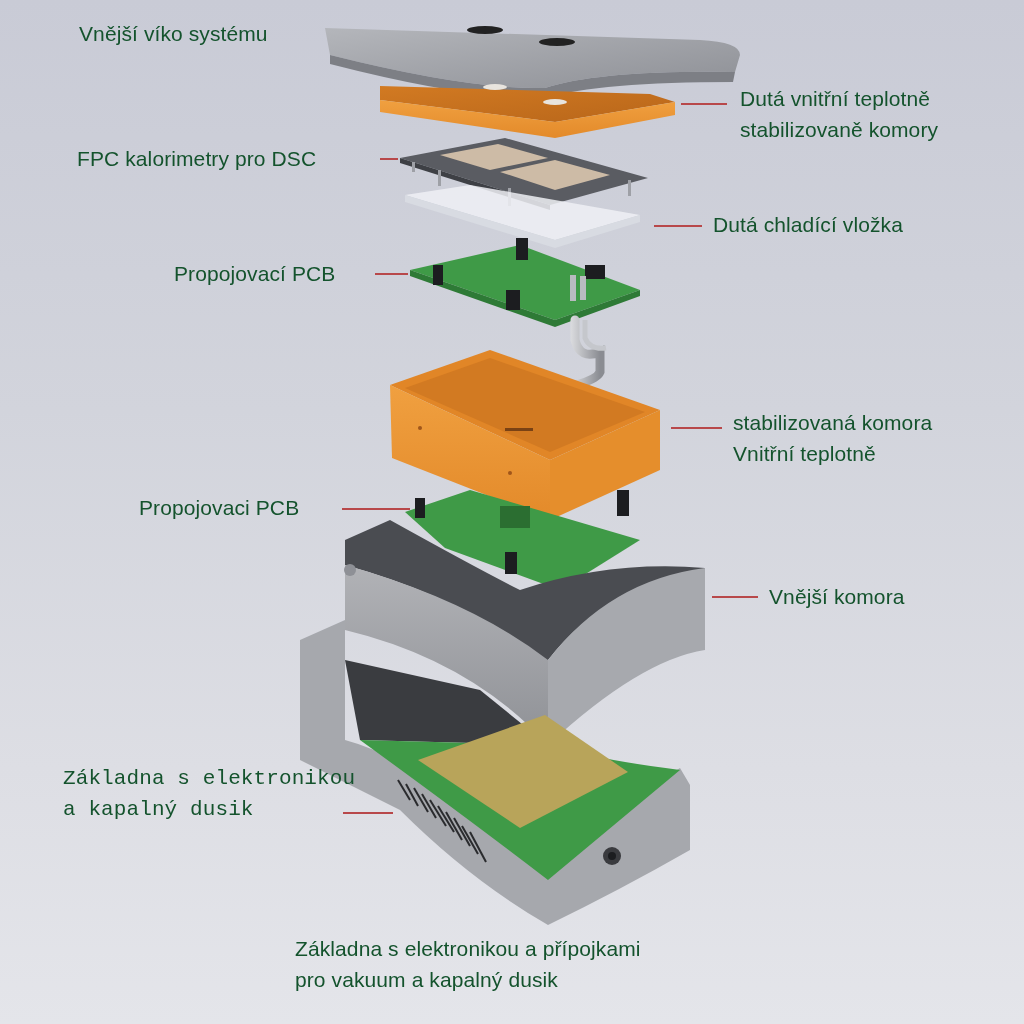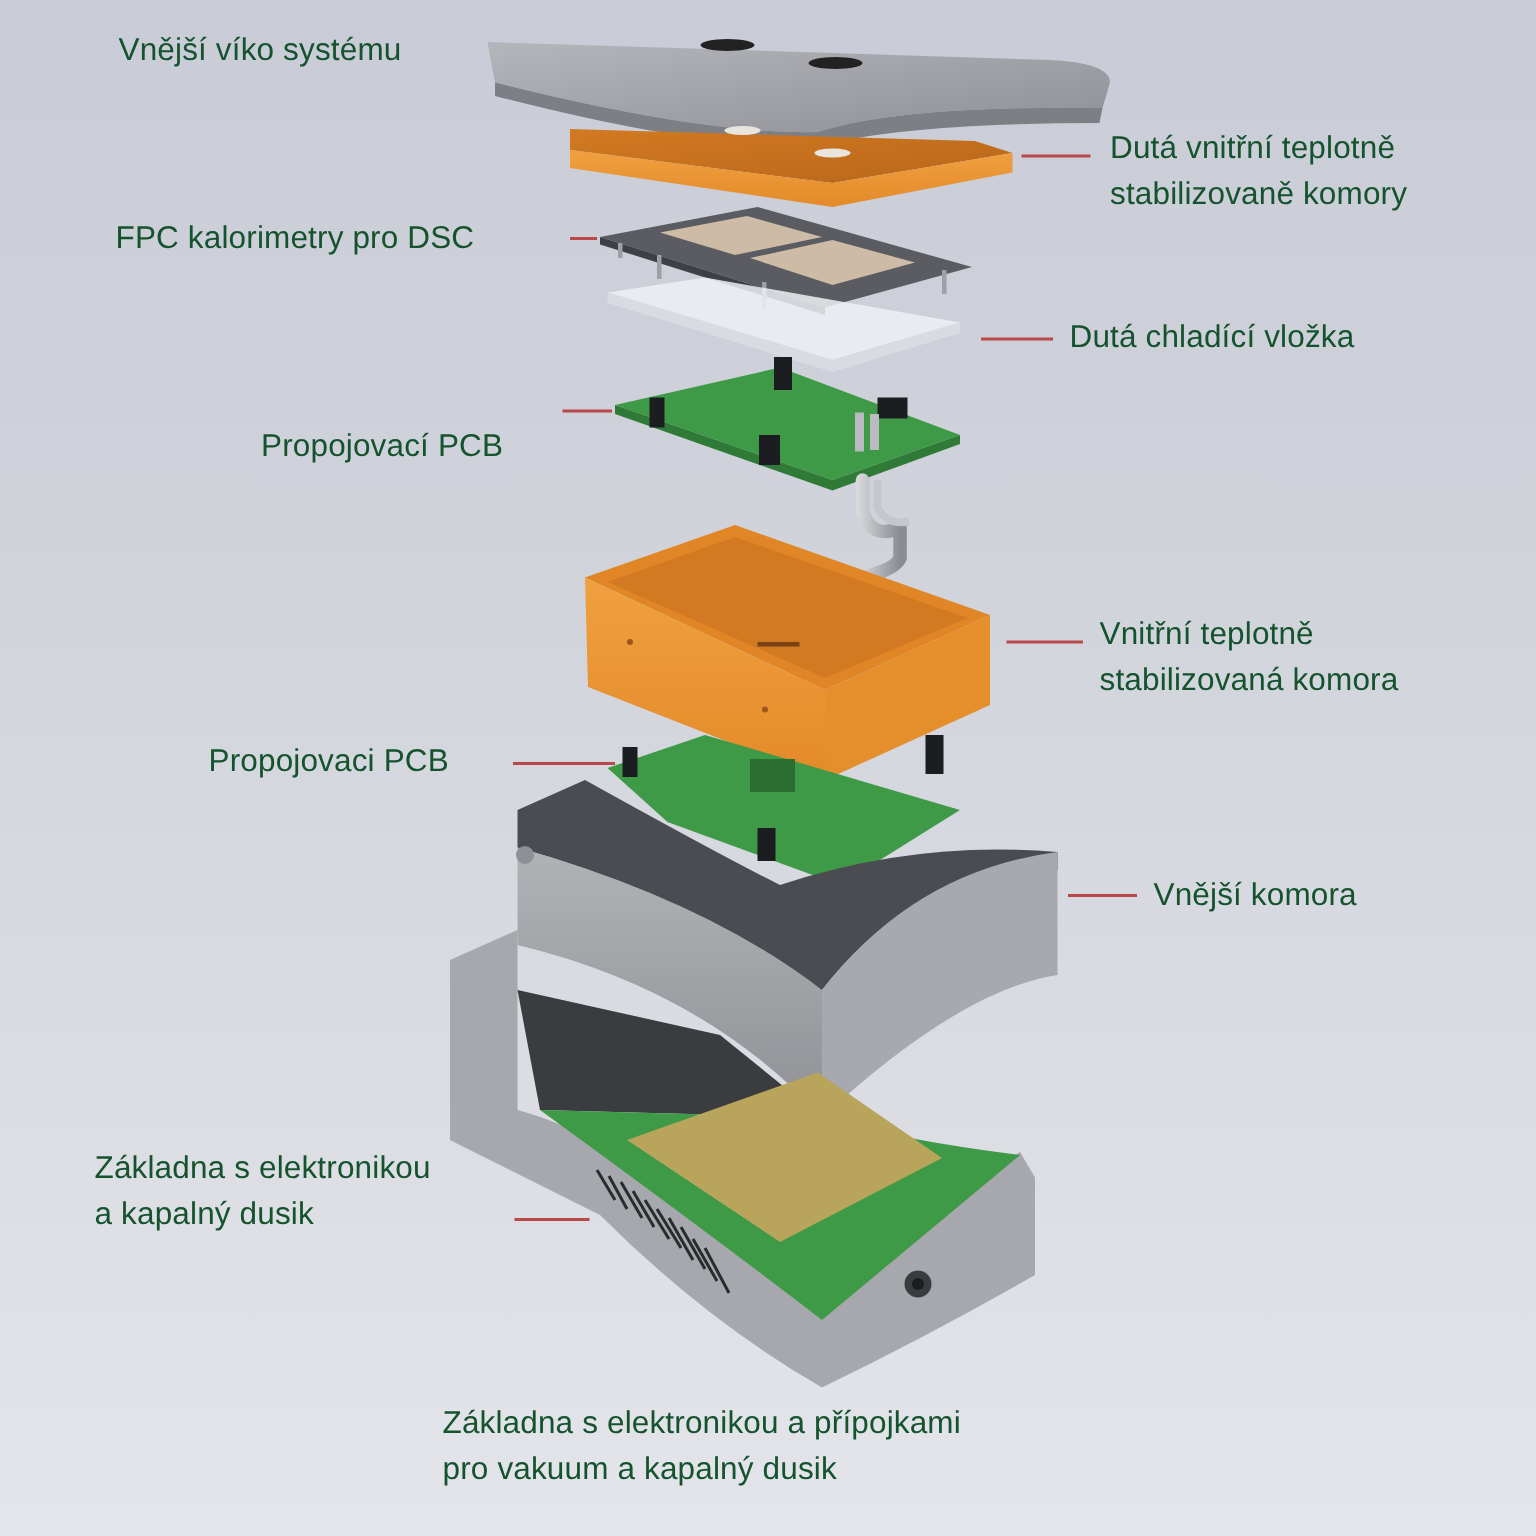--- a/index.html
+++ b/index.html
@@ -146,36 +146,36 @@
   <div>Dutá vnitřní teplotně</div>
   <div>stabilizovaně komory</div>
 </div>
 
 <div class="label" style="left:77px; top:143px;">FPC kalorimetry pro DSC</div>
 <div class="leader" style="left:380px; top:158px; width:18px;"></div>
 
 <div class="leader" style="left:654px; top:225px; width:48px;"></div>
 <div class="label" style="left:713px; top:209px;">Dutá chladící vložka</div>
 
-<div class="label" style="left:174px; top:258px;margin-top:24px;">Propojovací PCB</div>
+<div class="label" style="left:174px; top:258px;">Propojovací PCB</div>
 <div class="leader" style="left:375px; top:273px; width:33px;"></div>
 
 <div class="leader" style="left:671px; top:427px; width:51px;"></div>
 <div class="label" style="left:733px; top:407px;">
+  <div>stabilizovaná komora</div>
   <div>Vnitřní teplotně</div>
-  <div>stabilizovaná komora</div>
 </div>
 
 <div class="label" style="left:139px; top:492px;">Propojovaci PCB</div>
 <div class="leader" style="left:342px; top:508px; width:68px;"></div>
 
 <div class="leader" style="left:712px; top:596px; width:46px;"></div>
 <div class="label" style="left:769px; top:581px;text-align:right;">Vnější komora</div>
 
-<div class="label" style="left:63px; top:763px;">
+<div class="label" style="left:63px; top:763px;font-family:Liberation Mono, monospace;">
   <div>Základna s elektronikou</div>
   <div>a kapalný dusik</div>
 </div>
 <div class="leader" style="left:343px; top:812px; width:50px;"></div>
 
 <div class="label" style="left:295px; top:933px;">
   <div>Základna s elektronikou a přípojkami</div>
   <div>pro vakuum a kapalný dusik</div>
 </div>
 

